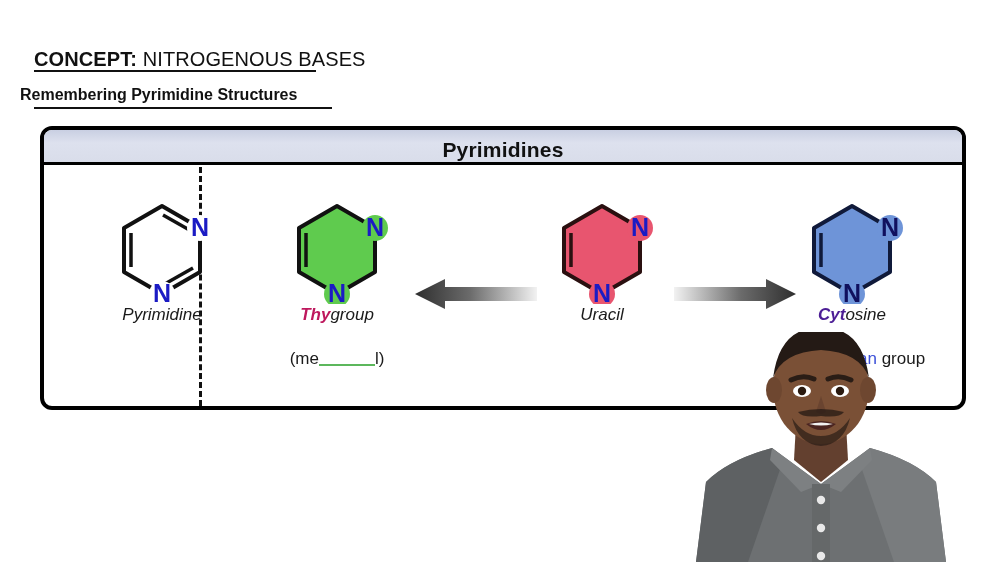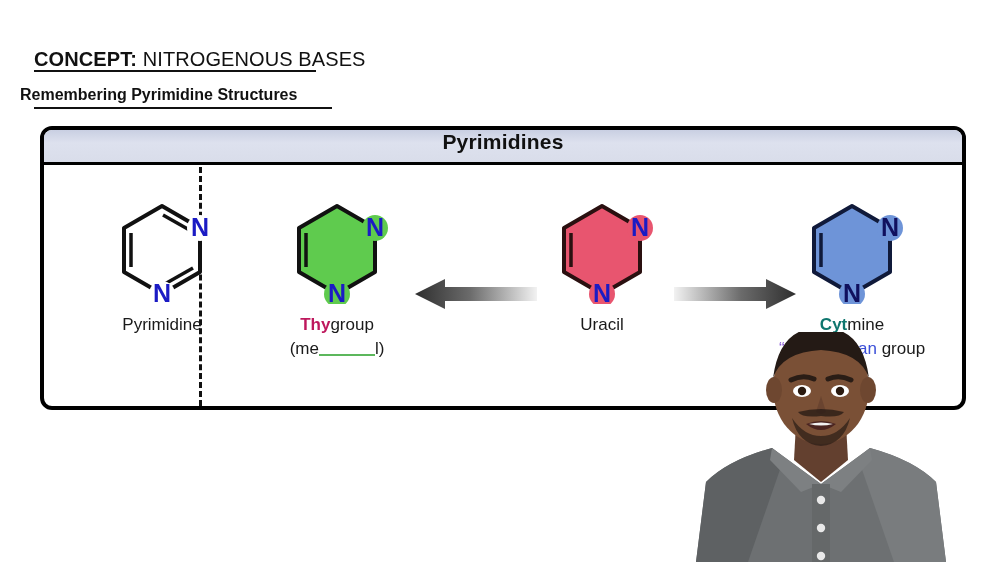--- a/index.html
+++ b/index.html
@@ -69,21 +69,21 @@
   }
   .panel-header {
     position: absolute;
     left: 0;
     top: 0;
     right: 0;
     height: 32px;
     background: linear-gradient(to bottom, #c9cfe2 0%, #dde1ee 40%, #d9ddea 100%);
     border-bottom: 3px solid #000000;
     display: flex;
-    align-items: flex-start;
+    align-items: flex-end;
     justify-content: center;
   }
   .panel-header-title {
     font-size: 21px;
     font-weight: bold;
     color: #111111;
     letter-spacing: 0.2px;
   }
 
   .panel-body {
@@ -121,30 +121,31 @@
     display: flex;
     align-items: center;
     justify-content: center;
     padding-top: 26px;
     box-sizing: border-box;
   }
 
   .label {
     font-size: 17px;
     color: #1a1a1a;
-    margin-top: 10px;
+    margin-top: 0;
     white-space: nowrap;
+    font-style: italic;
   }
   .label .hl-green   { color: #be185d; font-weight: bold; }
-  .label .hl-magenta { color: #0f766e; font-weight: bold; }
+  .label .hl-magenta { color: #4c1d95; font-weight: bold; }
 
   .sub-label {
     font-size: 17px;
     color: #1a1a1a;
-    margin-top: 4px;
+    margin-top: 24px;
     white-space: nowrap;
   }
   .blank {
     display: inline-block;
     width: 56px;
     border-bottom: 2px solid #5cb75c;
     vertical-align: -2px;
   }
   .blank-purple {
     display: inline-block;
@@ -258,21 +259,21 @@
         <svg width="112" height="112" viewBox="0 0 112 112">
           <polygon points="56,14 94,36 94,80 56,102 18,80 18,36" fill="#6e94d8" stroke="#101a3a" stroke-width="4" stroke-linejoin="round"></polygon>
           <line x1="25" y1="41" x2="25" y2="75" stroke="#101a3a" stroke-width="3.5"></line>
           <circle cx="94" cy="36" r="13" fill="#6e94d8"></circle>
           <circle cx="56" cy="102" r="13" fill="#6e94d8"></circle>
           <text x="94" y="44" text-anchor="middle" font-family="Liberation Sans, sans-serif" font-size="25" font-weight="bold" fill="#10105e">N</text>
           <text x="56" y="110" text-anchor="middle" font-family="Liberation Sans, sans-serif" font-size="25" font-weight="bold" fill="#10105e">N</text>
         </svg>
       </div>
       <div class="label">
-        <span class="hl-magenta">Cyt</span><span>mine</span>
+        <span class="hl-magenta">Cyt</span><span>osine</span>
       </div>
       <div class="sub-label">
         <span class="quote">“</span><span class="blank-purple"></span><span class="hl-blueword">ean</span><span> group</span>
       </div>
     </div>
 
     <div class="arrow arrow-left">
       <svg width="122" height="34" viewBox="0 0 122 34">
         <defs>
           <linearGradient id="gradLeft" x1="0" y1="0" x2="1" y2="0">

